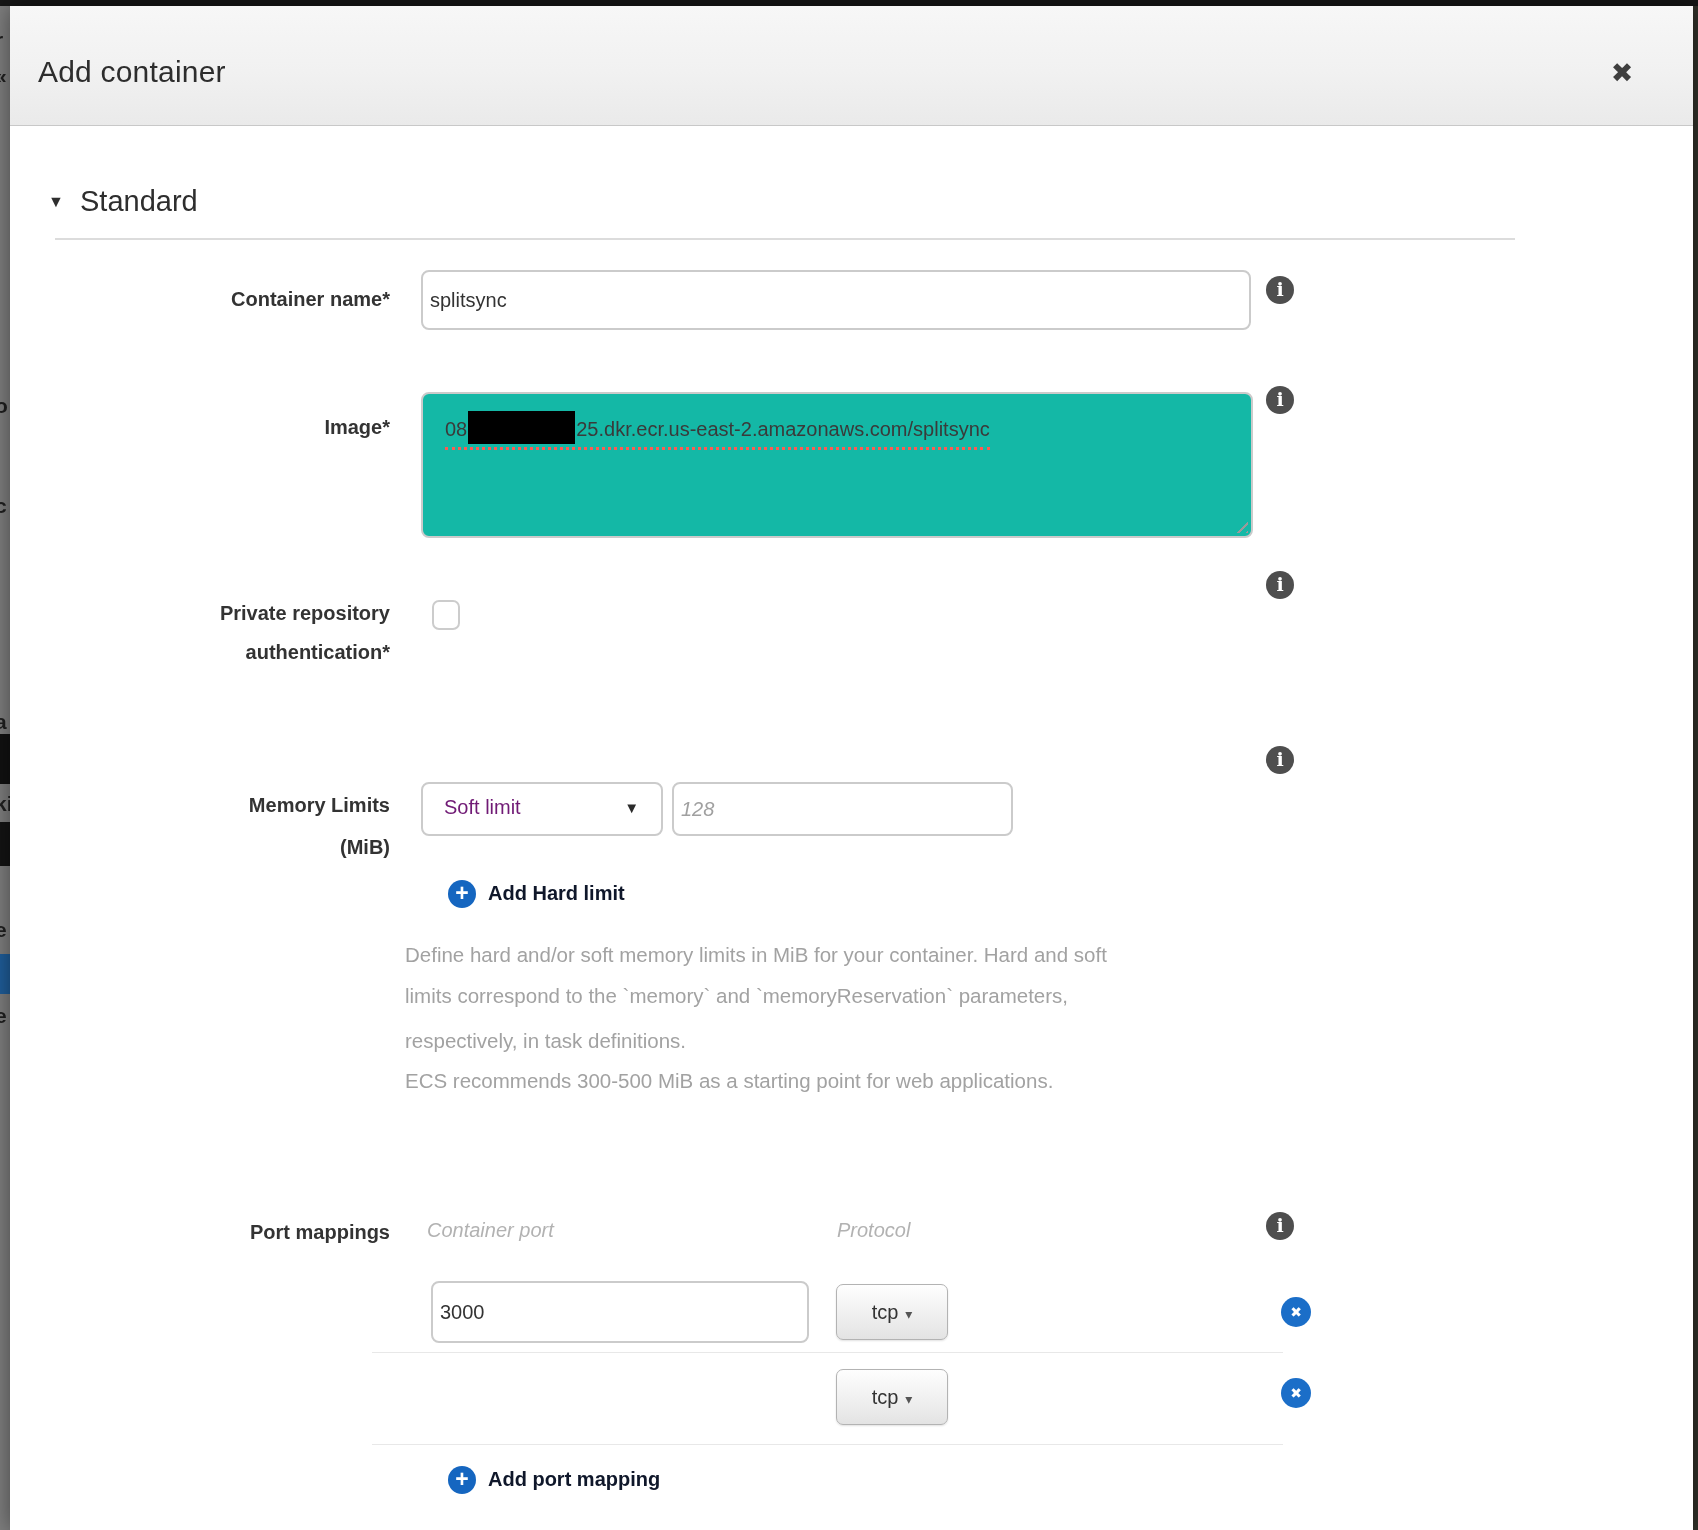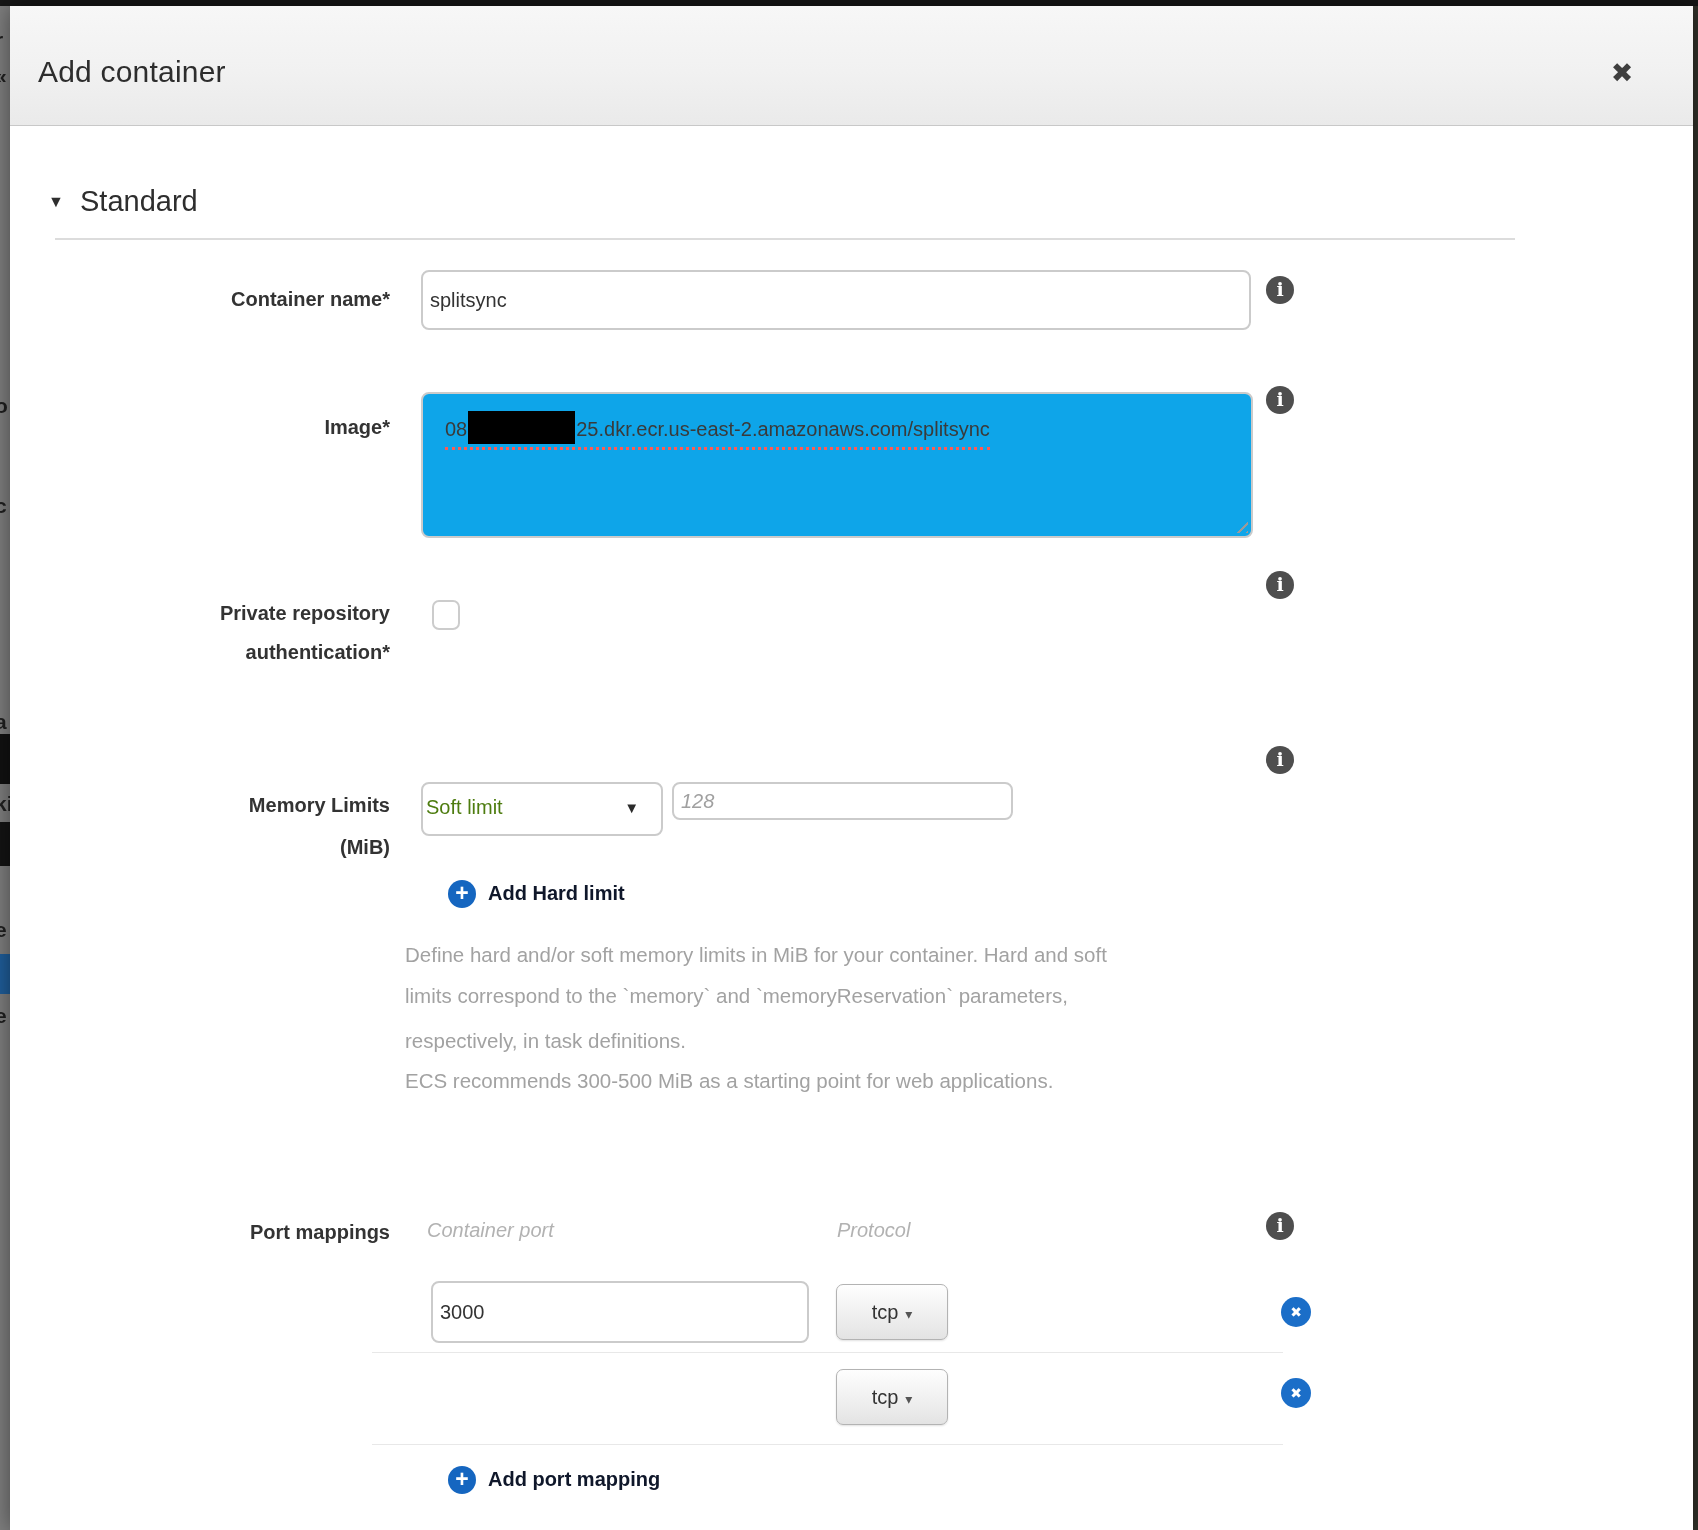--- a/index.html
+++ b/index.html
@@ -63,39 +63,39 @@
     position:absolute; font-size:20px; font-weight:bold; color:#0f172a; cursor:pointer; white-space:nowrap;
   }
   .remove-circle {
     position:absolute; width:30px; height:30px; border-radius:50%;
     background:#1b6ec8; color:#fff; text-align:center; font-size:14px; font-weight:bold;
     line-height:30px; cursor:pointer;
   }
 
   
   .image-area { position:absolute; left:421px; top:392px; width:832px; height:146px;
-    background:#0ea5e9; border:2px solid #cbcbcb; border-radius:8px; padding:17px 22px; cursor:text; }
+    background:#14b8a6; border:2px solid #cbcbcb; border-radius:8px; padding:17px 22px; cursor:text; }
   .image-line { display:inline-block; font-size:20px; color:#3a3a3a;
     border-bottom:3px dotted #ff5a52; padding-bottom:3px; white-space:nowrap; }
   .redact { display:inline-block; width:107px; height:33px; background:#000; vertical-align:-8px; margin:0 1px; }
   .resize-handle { position:absolute; right:3px; bottom:3px; width:17px; height:17px;
     background:repeating-linear-gradient(135deg, transparent 0 4px, #9a9a9a 4px 6px);
     clip-path:polygon(100% 0, 100% 100%, 0 100%);
   }
 
   
   .checkbox { position:absolute; left:432px; top:600px; width:28px; height:30px;
     background:#fff; border:2px solid #ccc; border-radius:7px; cursor:pointer; }
 
   
   .select-box { position:absolute; left:421px; top:782px; width:242px; height:54px;
     background:#fff; border:2px solid #cbcbcb; border-radius:8px; cursor:pointer; }
-  .select-box .sel-text { position:absolute; left:3px; top:12px; font-size:20px; color:#4d7c0f; }
+  .select-box .sel-text { position:absolute; left:21px; top:12px; font-size:20px; color:#701a75; }
   .select-box .sel-caret { position:absolute; right:22px; top:15px; font-size:15px; color:#2b2b2b; }
-  .mem-input { left:672px; top:782px; width:341px; height:38px; }
+  .mem-input { left:672px; top:782px; width:341px; height:54px; }
   .mem-input::placeholder { color:#a0a0a0; font-style:italic; opacity:1; }
   .help-line { position:absolute; left:405px; font-size:20.5px; color:#a2a2a2; white-space:nowrap;text-align:right; }
 
   
   .col-head { position:absolute; top:1219px; font-size:20px; font-style:italic; color:#b2b2b2; white-space:nowrap; }
   .port-input { left:431px; width:378px; height:62px; padding-left:23px; }
   .proto-btn { position:absolute; left:836px; width:112px; height:56px;
     background:linear-gradient(180deg,#fefefe,#e9e9e9 80%,#e3e3e3);
     border:1px solid #b3b3b3; border-radius:7px; box-shadow:0 1px 2px rgba(0,0,0,0.12);
     cursor:pointer; font-size:20px; color:#333; text-align:center; line-height:54px;

